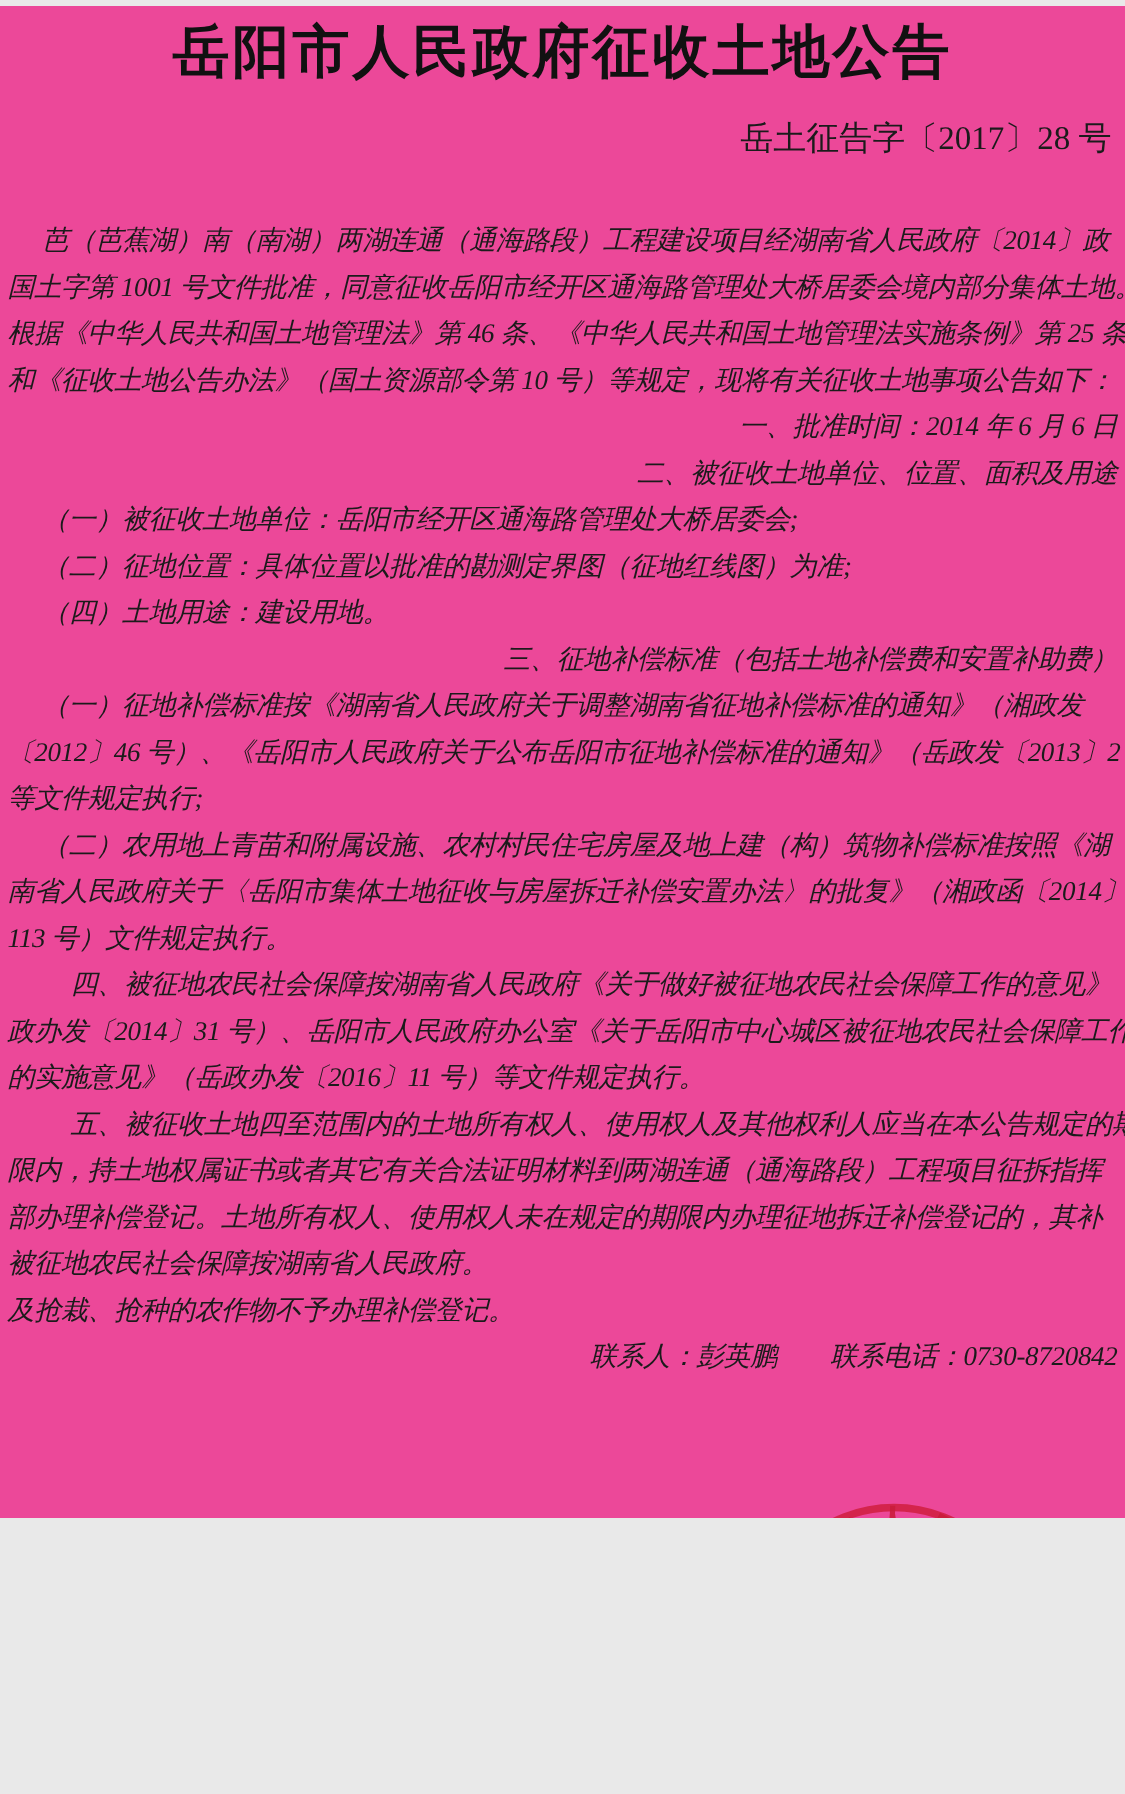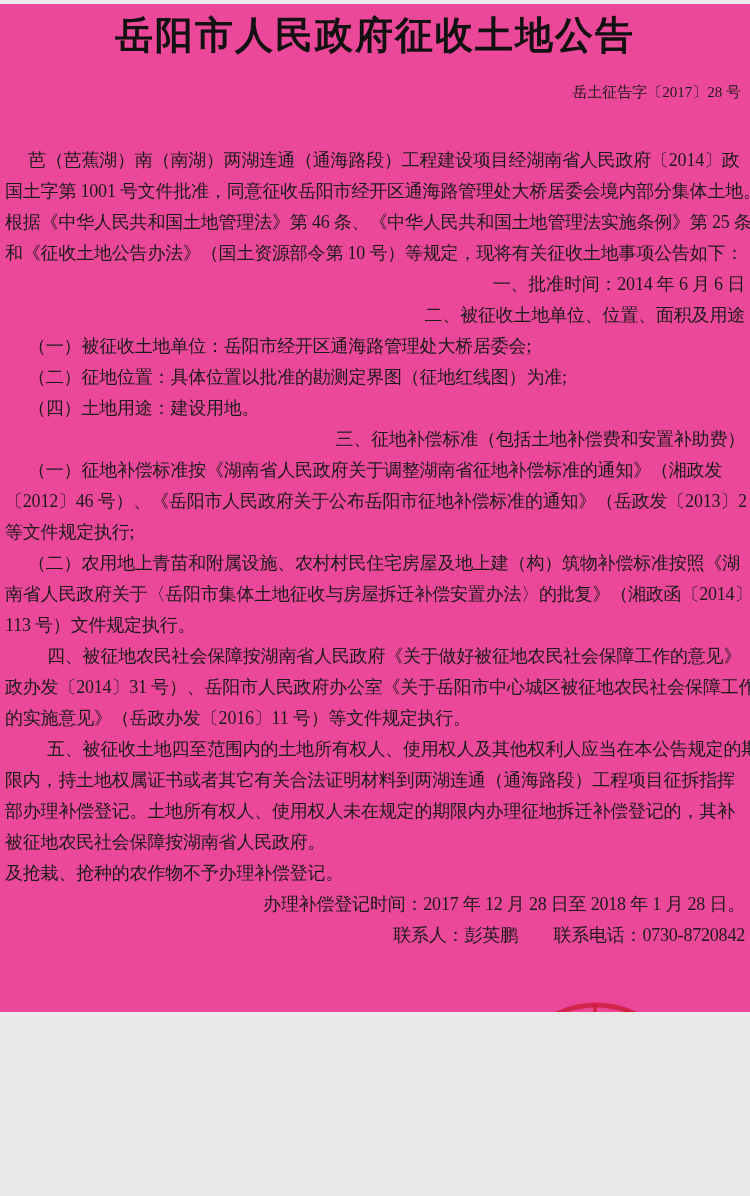--- a/index.html
+++ b/index.html
@@ -15,25 +15,25 @@
   .title{
     position:absolute;top:7px;left:0;width:100%;
     margin:0;
     text-align:center;
     font-size:38px;line-height:48px;font-weight:bold;
     letter-spacing:2px;color:#111;
     white-space:nowrap;
   }
   .docnum{
     position:absolute;top:77px;right:9px;
-    font-size:15px;line-height:22px;
+    font-size:22px;line-height:22px;
     white-space:nowrap;
   }
   .body{
-    position:absolute;top:141px;left:5px;width:740px;
+    position:absolute;top:141px;left:5px;width:740px;font-style:italic;
   }
   .line{
     height:31px;line-height:31px;
     font-size:18px;letter-spacing:-0.2px;
     white-space:nowrap;
   }
   .ind-none{padding-left:0;}
   .ind-para{padding-left:23px;}
   .ind-sub{padding-left:23px;}
   .ind-item{padding-left:42px;text-align:right;}
@@ -92,21 +92,20 @@
       <div class="line ind-none">南省人民政府关于〈岳阳市集体土地征收与房屋拆迁补偿安置办法〉的批复》（湘政函〔2014〕</div>
       <div class="line ind-none">113 号）文件规定执行。</div>
       <div class="line ind-item">四、被征地农民社会保障按湖南省人民政府《关于做好被征地农民社会保障工作的意见》（湘</div>
       <div class="line ind-none">政办发〔2014〕31 号）、岳阳市人民政府办公室《关于岳阳市中心城区被征地农民社会保障工作</div>
       <div class="line ind-none">的实施意见》（岳政办发〔2016〕11 号）等文件规定执行。</div>
       <div class="line ind-item">五、被征收土地四至范围内的土地所有权人、使用权人及其他权利人应当在本公告规定的期</div>
       <div class="line ind-none">限内，持土地权属证书或者其它有关合法证明材料到两湖连通（通海路段）工程项目征拆指挥</div>
       <div class="line ind-none">部办理补偿登记。土地所有权人、使用权人未在规定的期限内办理征地拆迁补偿登记的，其补</div>
       <div class="line ind-none">被征地农民社会保障按湖南省人民政府。</div>
       <div class="line ind-none">及抢栽、抢种的农作物不予办理补偿登记。</div>
-      <div class="line ind-item">办理补偿登记时间：2017 年 12 月 28 日至 2018 年 1 月 28 日。</div>
       <div class="line ind-item">联系人：彭英鹏　　联系电话：0730-8720842</div>
     </div>
 
   <div class="signature">
     <div class="sig-org">岳阳市人民政府</div>
     <div class="sig-date">2017 年 12 月 28 日</div>
   </div>
 
   <svg class="seal" viewBox="0 0 232 208" xmlns="http://www.w3.org/2000/svg">
     <circle cx="116" cy="104" r="90" fill="none" stroke="rgba(224,104,104,0.85)" stroke-width="5"></circle>

